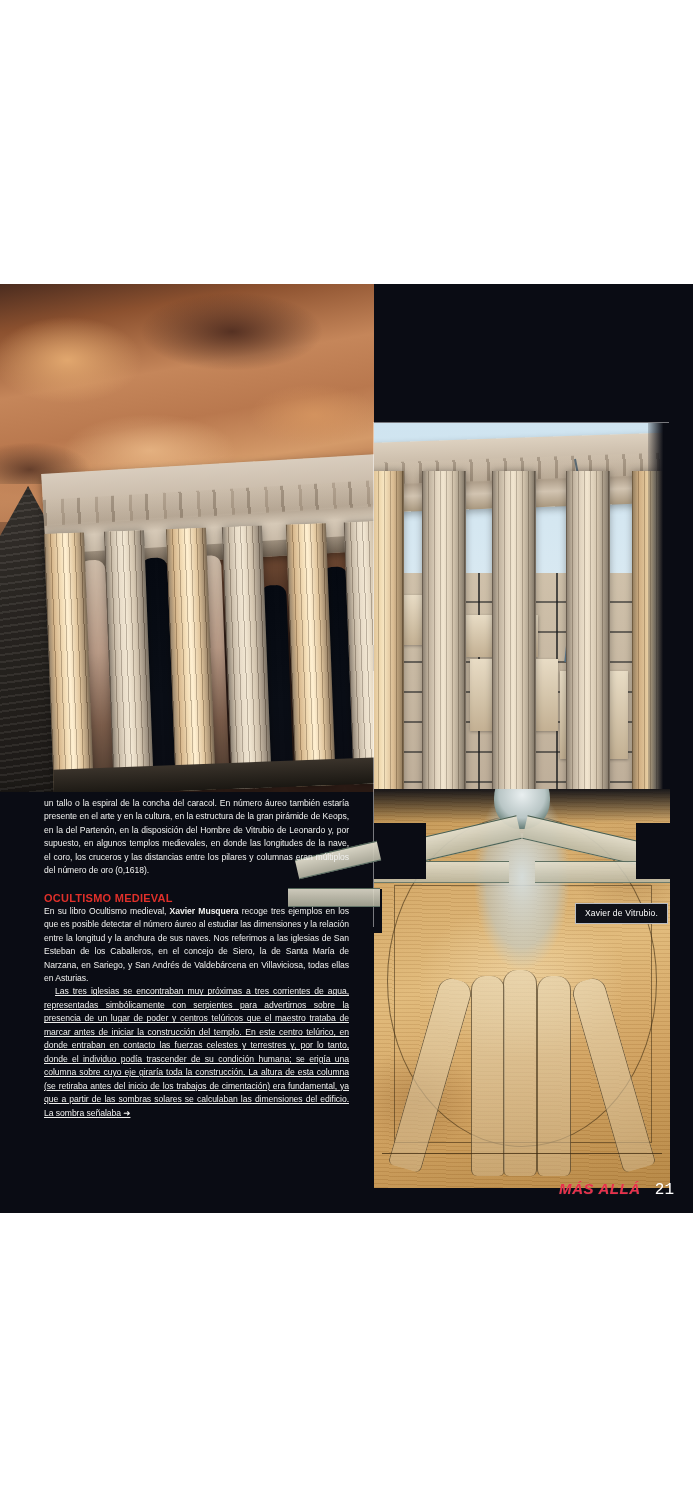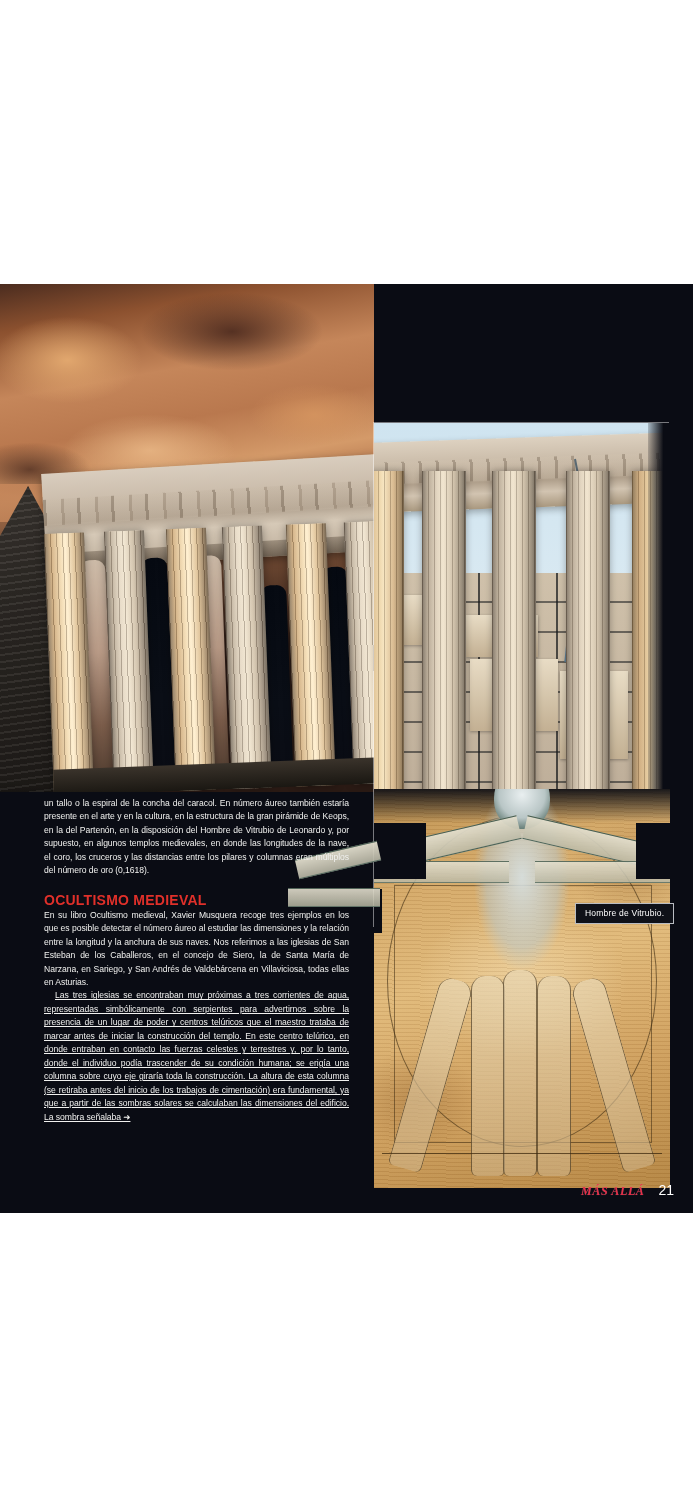--- a/index.html
+++ b/index.html
@@ -278,52 +278,52 @@
     font-size: 8.6px;
     line-height: 13.45px;
     text-align: justify;
     color: #f1f1ef;
     font-family: "Liberation Sans", sans-serif;
     letter-spacing: -0.05px;
   }
   .textcol p + p { text-indent: 11px; text-decoration: underline; }
   .section-head {
     margin: 14px 0 1px 0;
-    font-size: 14px;
+    font-size: 11px;
     font-weight: bold;
     color: #e0302a;
     letter-spacing: .25px;
     font-family: "Liberation Sans", sans-serif;
   }
   .section-head + p { text-indent: 0; }
-  .tbold { font-weight: normal; }
+  .tbold { font-weight: bold; }
   .tital { }
 
   
   .footer {
     position: absolute;
     right: 19px;
     bottom: 14px;
     display: flex;
     align-items: baseline;
     gap: 14px;
     z-index: 45;
   }
   .brand {
-    font-family: Liberation Serif, serif;
+    font-family: Liberation Sans, sans-serif;
     font-weight: bold;
     font-style: italic;
-    font-size: 12px;
+    font-size: 15px;
     color: #e8304a;
     letter-spacing: .6px;
     text-shadow: 0 0 1px rgba(255,255,255,.25);
   }
   .pagenum {
-    font-family: Liberation Sans, sans-serif;
-    font-size: 14px;
+    font-family: Liberation Mono, monospace;
+    font-size: 16px;
     color: #ffffff;
   }
 </style>
 </head>
 <body>
 
 <div id="page">
 
   <div class="photo-main">
     <div class="pm-sky"></div>
@@ -392,21 +392,21 @@
 
   <div style="position:absolute; left:296px; top:566px; width:84px; height:18px;
               background:linear-gradient(180deg, rgba(226,222,205,.95), rgba(186,184,166,.9));
               border-top:1.2px solid rgba(30,62,52,.7); border-bottom:1.2px solid rgba(30,62,52,.7);
               transform:rotate(-13deg); z-index:20;"></div>
   <div style="position:absolute; left:288px; top:604px; width:92px; height:17px;
               background:linear-gradient(180deg, rgba(226,222,205,.9), rgba(184,182,162,.85));
               border-top:1px solid rgba(30,62,52,.6); border-bottom:1px solid rgba(30,62,52,.6);
               z-index:20;"></div>
 
-  <div class="caption-box">Hombre de Vitrubio.</div>
+  <div class="caption-box">Xavier de Vitrubio.</div>
 
   <div class="textcol">
 
     <p>un tallo o la espiral de la concha del caracol. En número áureo también estaría presente en el arte y en la cultura, en la estructura de la gran pirámide de Keops, en la del Partenón, en la disposición del Hombre de Vitrubio de Leonardo y, por supuesto, en algunos templos medievales, en donde las longitudes de la nave, el coro, los cruceros y las distancias entre los pilares y columnas eran múltiplos del número de oro (0,1618).</p>
 
     <div class="section-head">OCULTISMO MEDIEVAL</div>
 
     <p><span>En su libro </span><span class="tital">Ocultismo medieval,</span><span> </span><span class="tbold">Xavier Musquera</span><span> recoge tres ejemplos en los que es posible detectar el número áureo al estudiar las dimensiones y la relación entre la longitud y la anchura de sus naves. Nos referimos a las iglesias de San Esteban de los Caballeros, en el concejo de Siero, la de Santa María de Narzana, en Sariego, y San Andrés de Valdebárcena en Villaviciosa, todas ellas en Asturias.</span></p>
 
     <p>Las tres iglesias se encontraban muy próximas a tres corrientes de agua, representadas simbólicamente con serpientes para advertirnos sobre la presencia de un lugar de poder y centros telúricos que el maestro trataba de marcar antes de iniciar la construcción del templo. En este centro telúrico, en donde entraban en contacto las fuerzas celestes y terrestres y, por lo tanto, donde el individuo podía trascender de su condición humana; se erigía una columna sobre cuyo eje giraría toda la construcción. La altura de esta columna (se retiraba antes del inicio de los trabajos de cimentación) era fundamental, ya que a partir de las sombras solares se calculaban las dimensiones del edificio. La sombra señalaba ➜</p>

